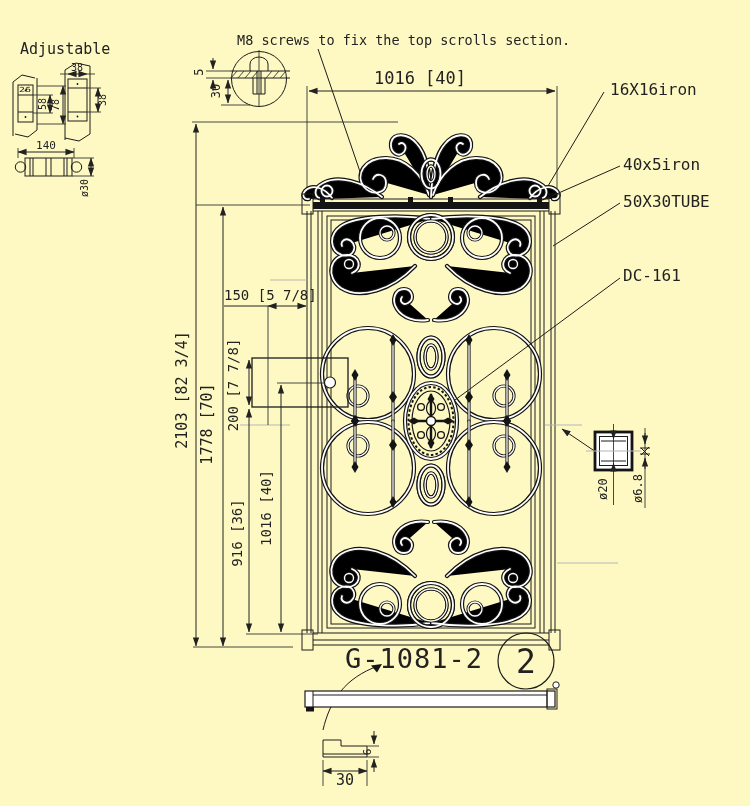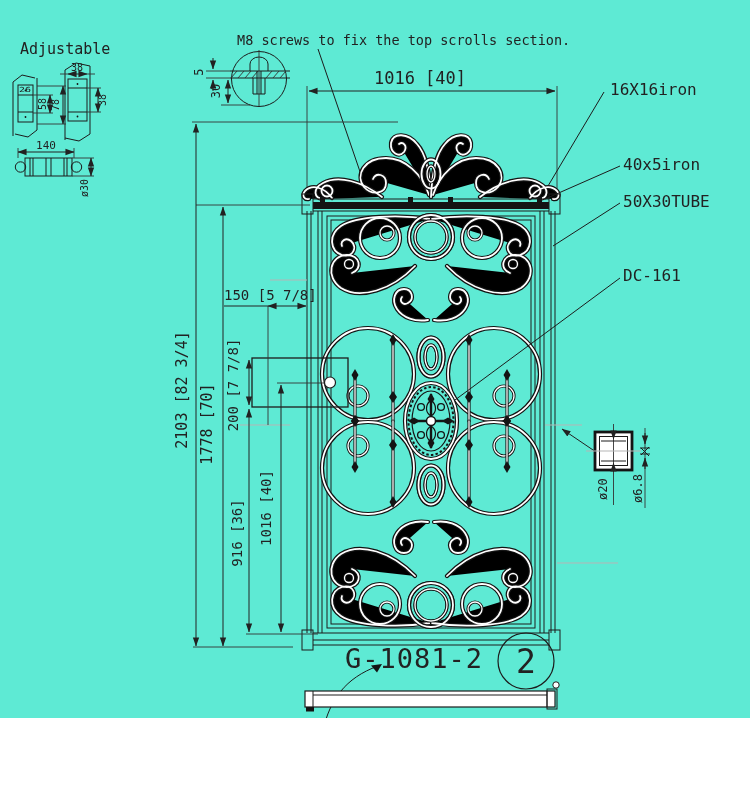--- a/index.html
+++ b/index.html
@@ -1,16 +1,16 @@
 <!DOCTYPE html>
 <html><head>
 <meta charset="utf-8">
 <style>
   html,body{margin:0;padding:0;background:#fff;}
-  .stage{position:relative;width:750px;height:718px;background:#5eead4;overflow:hidden;
+  .stage{position:relative;width:750px;height:806px;background:#fef9c3;overflow:hidden;
          font-family:"DejaVu Sans Mono", monospace;}
   svg{display:block}
   svg text{font-family:"DejaVu Sans Mono", monospace;fill:#222;}
   .ln{stroke:#1c1c1c;stroke-width:1;fill:none}
   .thin{stroke:#333;stroke-width:.9;fill:none}
   .gray{stroke:#b5b5b5;stroke-width:1;fill:none}
   .dim{stroke:#222;stroke-width:1;fill:none}
   .tb{stroke:#141414;stroke-width:4.2;fill:none;stroke-linecap:round}
   .tw{stroke:#fff;stroke-width:1.8;fill:none;stroke-linecap:round}
   .tb2{stroke:#141414;stroke-width:3.2;fill:none;stroke-linecap:round}

